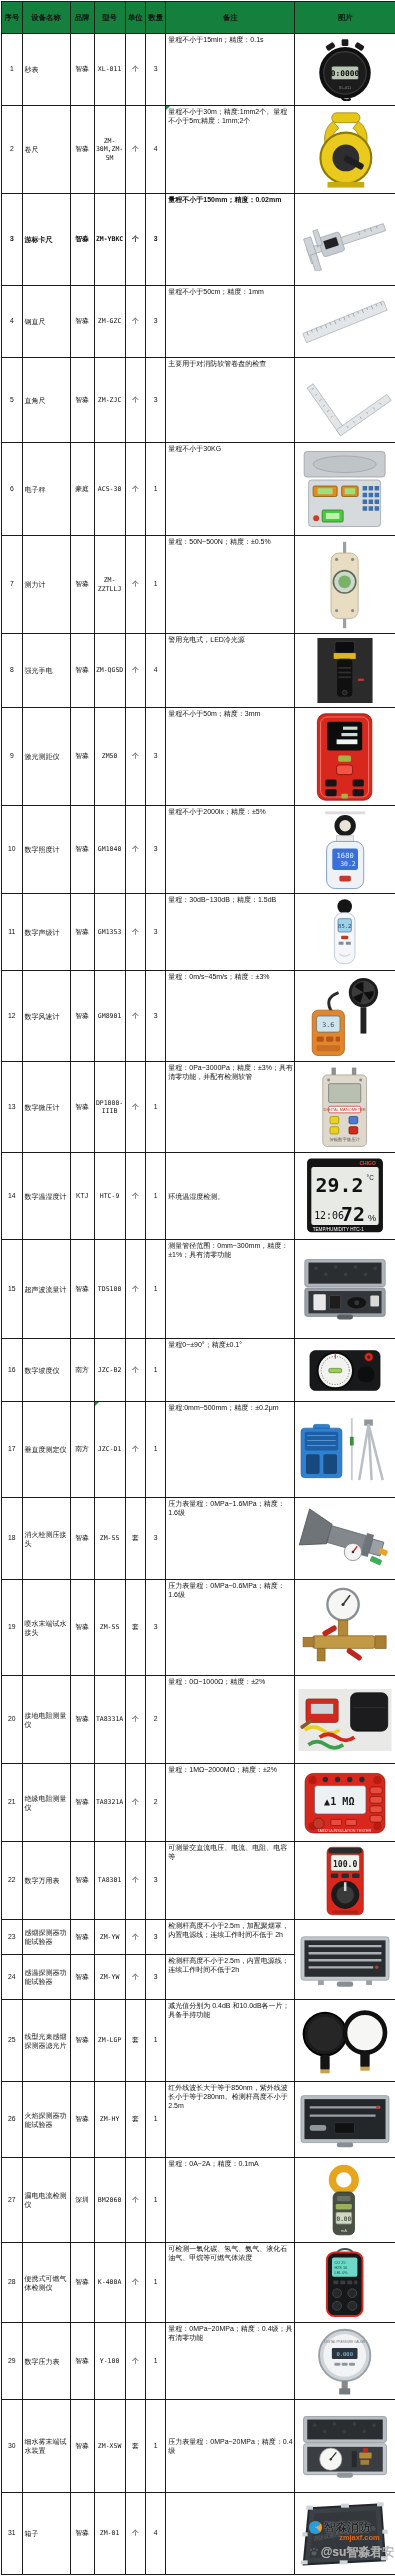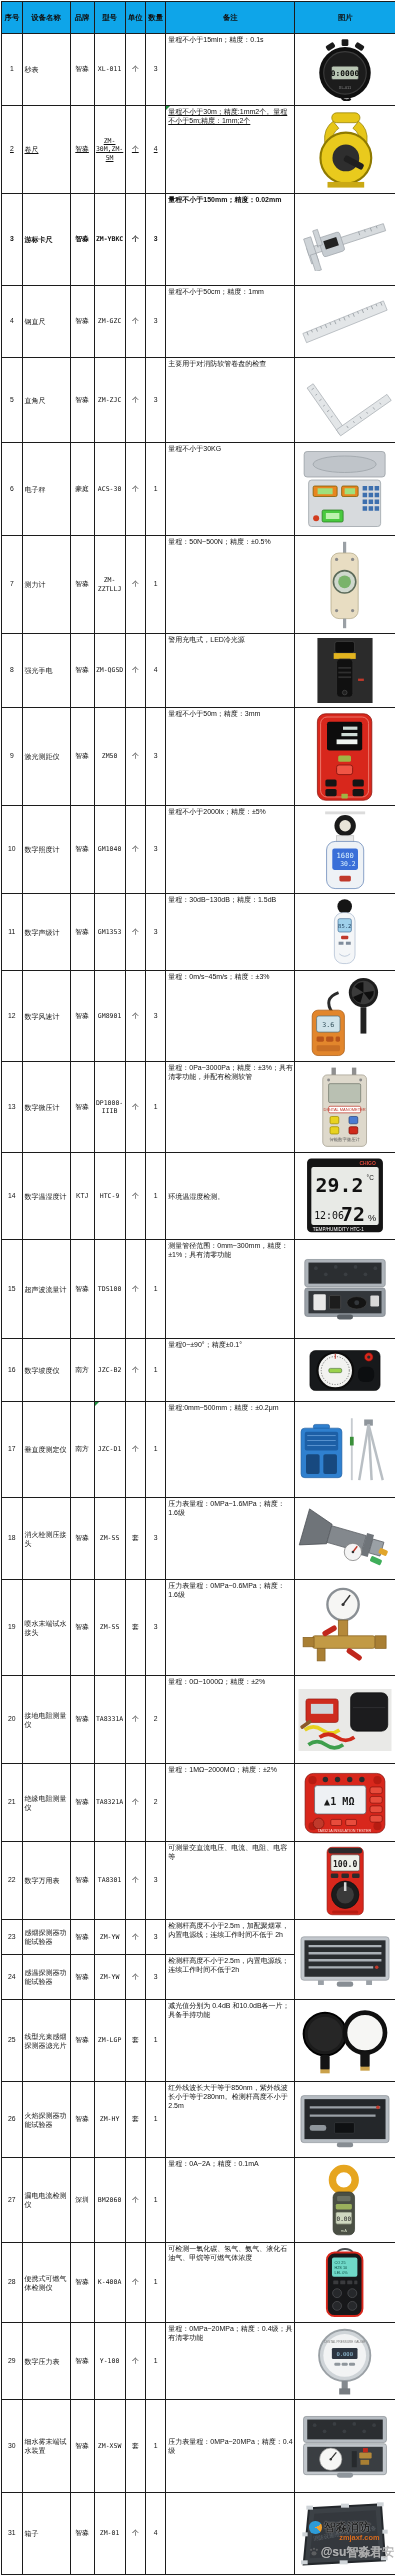--- a/index.html
+++ b/index.html
@@ -1,20 +1,20 @@
 <!DOCTYPE html>
 <html style="font-size:10px"><head>
 <meta charset="utf-8">
 <style>
   html,body{margin:0;padding:0;background:#fff;}
   body{width:395px;font-family:"Liberation Sans",sans-serif;color:#111;}
   table{border-collapse:collapse;table-layout:fixed;width:394px;margin:1.2px 0 0 1.2px;background:#fff;}
   th,td{border:1.2px solid #1c1c1c;padding:0.6px 1.2px;overflow:hidden;box-sizing:border-box;}
   thead tr{height:32px;}
-  th{font-size:7.4px;font-weight:bold;border-bottom:1.9px double #1c1c1c;background:#0ea5e9;}
+  th{font-size:7.4px;font-weight:bold;border-bottom:1.9px double #1c1c1c;background:#15803d;}
   td{font-size:7px;line-height:1.3;}
   td.c{text-align:center;vertical-align:middle;}
   td.l{text-align:left;vertical-align:middle;padding-left:1.9px;}
   td.model{font-family:"DejaVu Sans Mono",monospace;font-size:6.5px;}
   td.no,td.qty,td.unit,td.brand{font-size:6.8px;}
   td.remark{vertical-align:top;}
   td.remark.vcenter{vertical-align:middle;}
   td.photo{vertical-align:middle;padding:1.2px;}
   .phwrap{width:100%;height:100%;display:flex;align-items:center;justify-content:center;}
   .rphoto{display:flex;justify-content:center;margin-top:1.9px;}
@@ -71,21 +71,21 @@
               <circle cx="50" cy="62" r="46" fill="#101010"></circle>
               <circle cx="50" cy="62" r="38" fill="#1c1c1c" stroke="#3c3c3c" stroke-width="2"></circle>
               <rect x="26" y="50" width="48" height="24" rx="3" fill="#b9c6b4" stroke="#2a2a2a"></rect>
               <text x="50" y="68" font-size="14" text-anchor="middle" fill="#0c0c0c" font-family="DejaVu Sans Mono,monospace" font-weight="bold">0:0000</text>
               <text x="50" y="90" font-size="7" text-anchor="middle" fill="#8b8b8b">XL-011</text>
               <path d="M44 107 q8 8 16 1" stroke="#111" fill="none" stroke-width="4"></path>
             </svg>
           </div>
         </td>
       </tr>
-      <tr style="height: 88px; text-decoration: underline;">
+      <tr style="height: 88px;">
         <td class="c no">2</td>
         <td class="l name">卷尺</td>
         <td class="c brand">智淼</td>
         <td class="c model">ZM-30M,ZM-5M</td>
         <td class="c unit">个</td>
         <td class="c qty">4</td>
         <td class="l remark x flagged"><span>量程不小于30m；精度:1mm2个。量程不小于5m;精度：1mm;2个</span><div class="rphoto">
             <svg width="69" height="57" viewBox="0 0 110 90" xmlns="http://www.w3.org/2000/svg">200</svg>
           </div></td>
         <td class="c photo">

